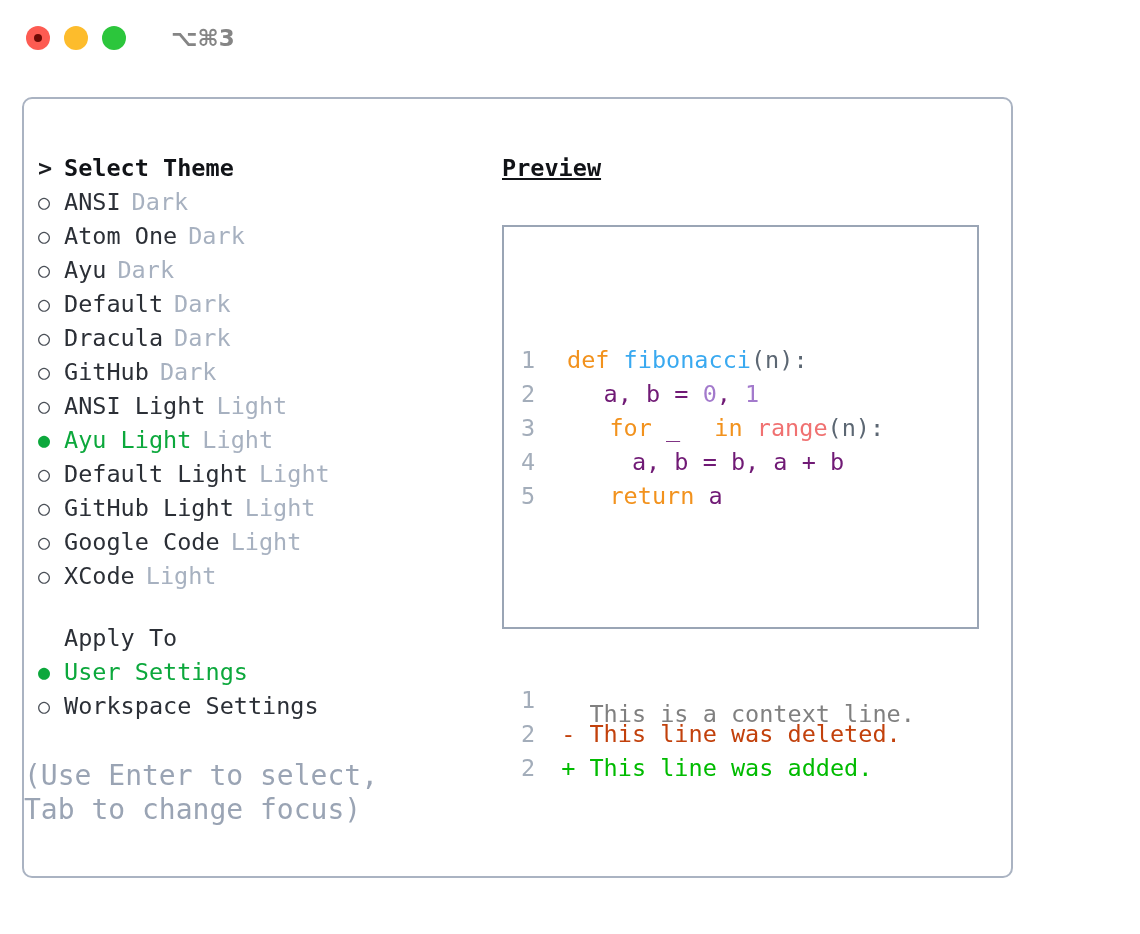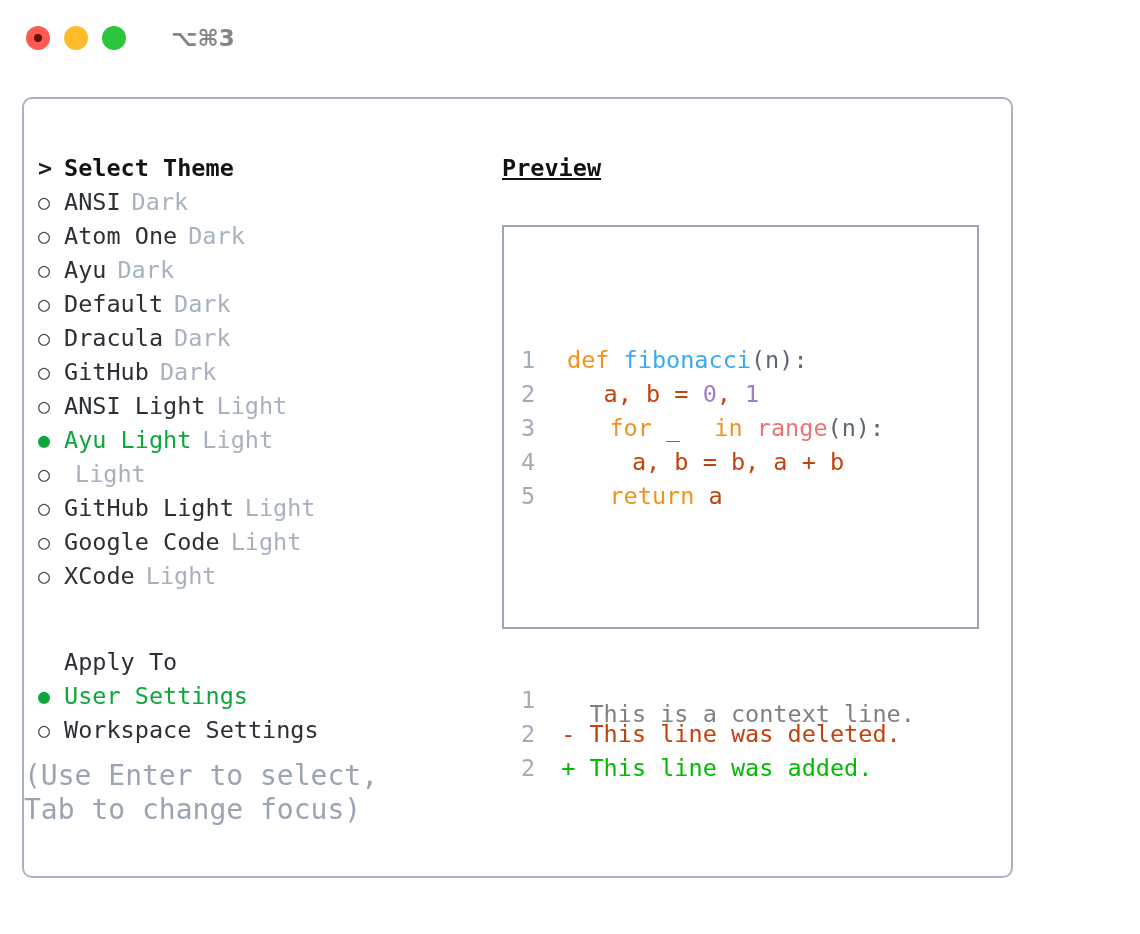--- a/index.html
+++ b/index.html
@@ -105,21 +105,21 @@
   .bullet.hollow { color: #4a4f57; font-size: 20px; }
   .bullet.caret  { color: #1b1d21; font-size: 23.5px; font-weight: 700; }
   .bullet.blank  { color: transparent; }
 
   .label      { color: #2b2f36; }
   .label.sel  { color: #0ca83c; }
   .label.head { color: #111317; font-weight: 700; text-align: center; }
   .variant    { color: #a7b1c0; padding-left: 11px; }
 
   #apply-head {
-    margin-top: 52px;
+    margin-top: 28px;
   }
 
   #hint {
     position: absolute;
     left: 0; top: 660px;
     width: 420px;
     font-size: 28px;
     line-height: 34px;
     color: #9aa4b4;
   }
@@ -164,21 +164,21 @@
     width: 26px;
     flex: 0 0 26px;
     text-align: left;
   }
   .ctext { white-space: pre; }
 
   .tok-kw   { color: #f2921d; margin-left: 20px; }
   .tok-fn   { color: #39a9f0; }
   .tok-num  { color: #a37acc; }
   .tok-call { color: #f07171; margin-top: 24px; }
-  .tok-txt  { color: #c2410c; text-align: right; }
+  .tok-txt  { color: #701a75; text-align: right; }
   .tok-punc { color: #5c6773; }
 
   .d-ctx { color: #808080; margin-top: 28px; }
   .d-del { color: #c2410c; }
   .d-add { color: #00bb00; }
 
   .gap { height: 34px; }
 </style>
 </head>
 <body>
@@ -208,21 +208,21 @@
 
         <div id="theme-rows">
             <div class="row"><span class="bullet hollow">○</span><span class="label">ANSI</span><span class="variant">Dark</span></div>
             <div class="row"><span class="bullet hollow">○</span><span class="label">Atom One</span><span class="variant">Dark</span></div>
             <div class="row"><span class="bullet hollow">○</span><span class="label">Ayu</span><span class="variant">Dark</span></div>
             <div class="row"><span class="bullet hollow">○</span><span class="label">Default</span><span class="variant">Dark</span></div>
             <div class="row"><span class="bullet hollow">○</span><span class="label">Dracula</span><span class="variant">Dark</span></div>
             <div class="row"><span class="bullet hollow">○</span><span class="label">GitHub</span><span class="variant">Dark</span></div>
             <div class="row"><span class="bullet hollow">○</span><span class="label">ANSI Light</span><span class="variant">Light</span></div>
             <div class="row"><span class="bullet filled">●</span><span class="label sel">Ayu Light</span><span class="variant">Light</span></div>
-            <div class="row"><span class="bullet hollow">○</span><span class="variant">Light</span></div>
+            <div class="row"><span class="bullet hollow">○</span><span class="label">Default Light</span><span class="variant">Light</span></div>
             <div class="row"><span class="bullet hollow">○</span><span class="label">GitHub Light</span><span class="variant">Light</span></div>
             <div class="row"><span class="bullet hollow">○</span><span class="label">Google Code</span><span class="variant">Light</span></div>
             <div class="row"><span class="bullet hollow">○</span><span class="label">XCode</span><span class="variant">Light</span></div>
           </div>
 
         <div class="row" id="apply-head">
           <span class="bullet blank">○</span>
           <span class="label">Apply To</span>
         </div>
 

